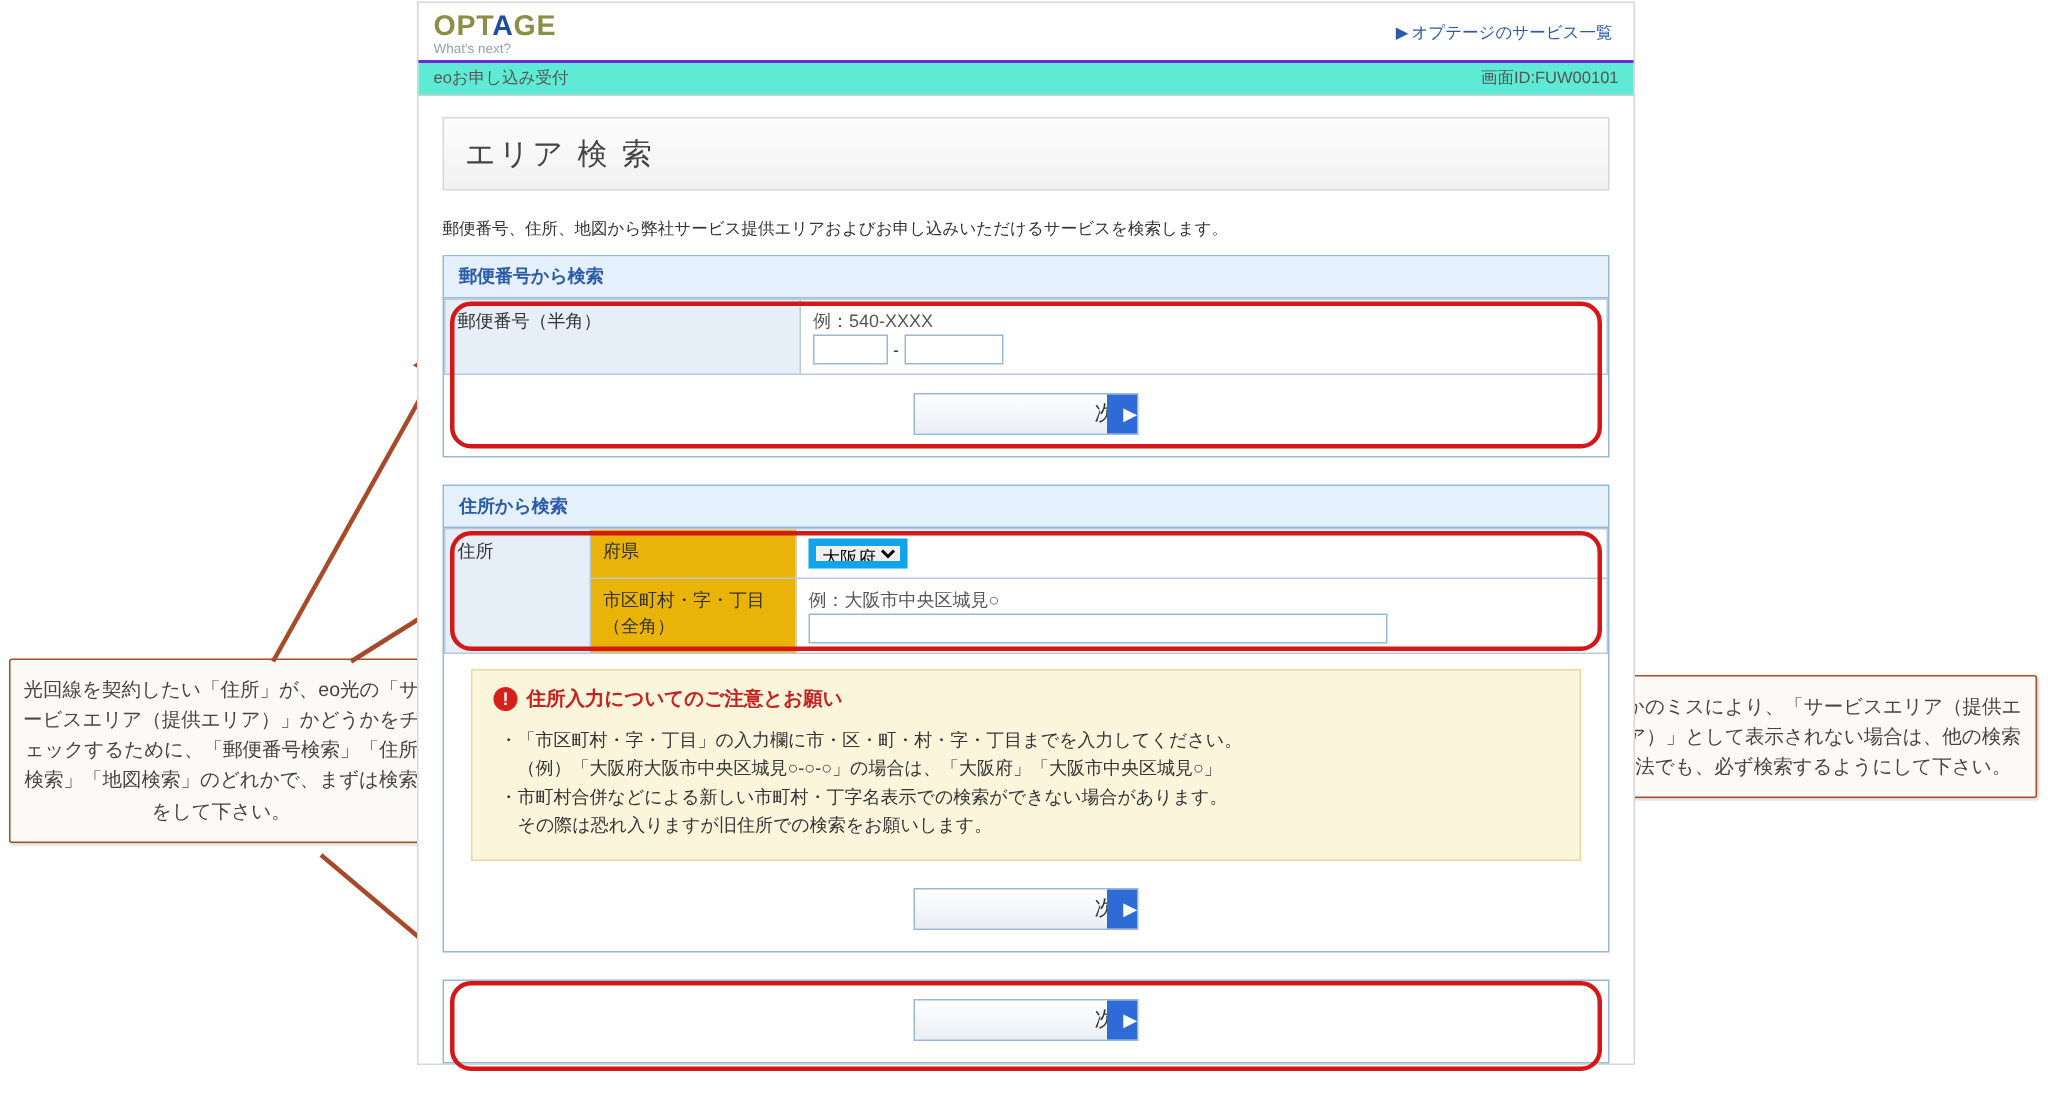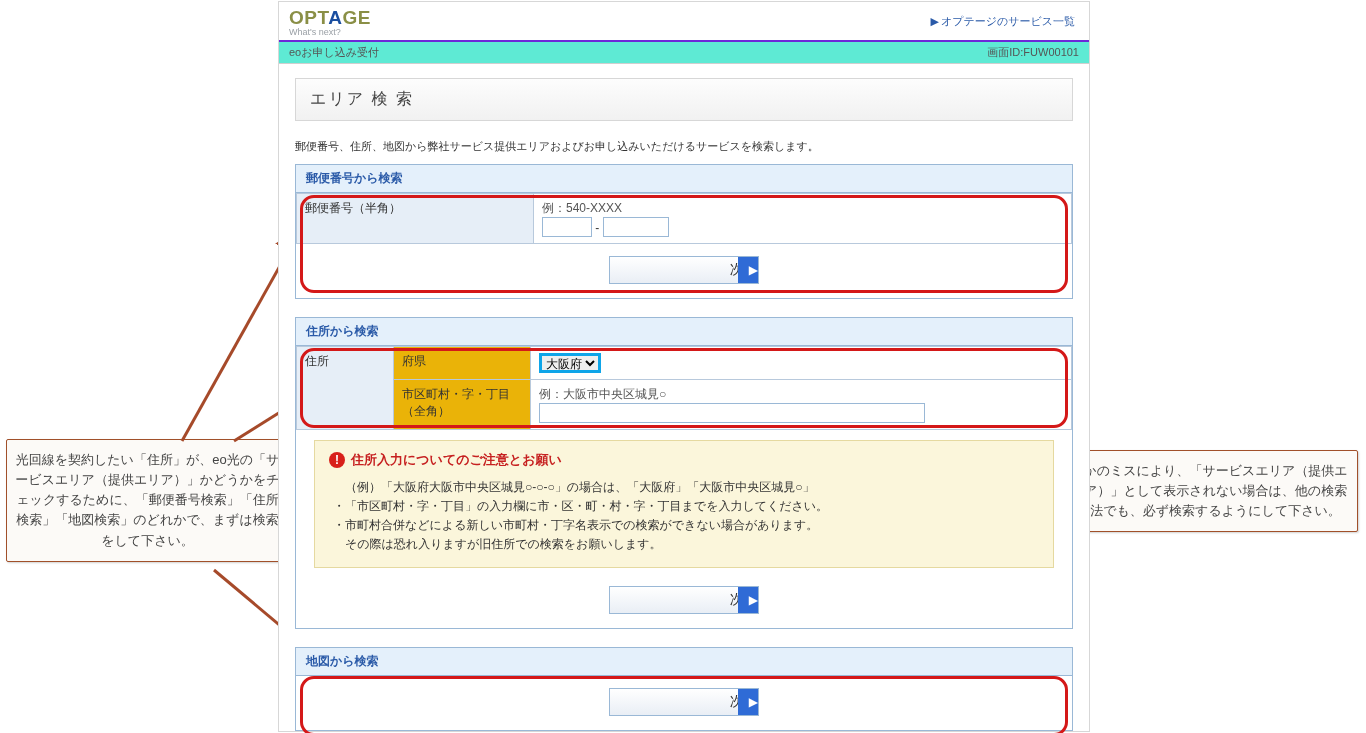--- a/index.html
+++ b/index.html
@@ -12,41 +12,41 @@
   .logo-main{font-size:19px;font-weight:700;color:#8a8f46;letter-spacing:.5px;}
   .logo-a{color:#1a4ea0;}
   .logo-sub{font-size:9px;color:#9aa0a6;margin-top:-2px;}
   .services-link{position:absolute;right:14px;top:12px;color:#2a5aa8;font-size:11px;}
   .services-link .tri{color:#2a5aa8;margin-right:2px;}
 
   .idbar{border-top:2px solid #6d28d9;border-bottom:1px solid #cfcfcf;background:#5eead4;height:21px;line-height:21px;font-size:11px;color:#555;padding:0 10px;display:flex;justify-content:space-between;}
 
   .body{padding:14px 16px 0 16px;}
 
-  .page-title{border:1px solid #d7d7d7;background:linear-gradient(#fdfdfd,#f1f1f1);padding:10px 14px;font-size:16px;color:#444;letter-spacing:2px;}
+  .page-title{border:1px solid #d7d7d7;background:linear-gradient(#fdfdfd,#f1f1f1);padding:10px 14px;font-size:20px;color:#444;letter-spacing:2px;}
 
   .intro{margin:18px 0 10px 0;font-size:11px;color:#333;}
 
   .panel{border:1px solid #9ab8d6;margin-bottom:18px;}
   .panel-header{background:#e4f0fb;color:#2a5aa8;font-weight:700;font-size:12px;padding:5px 10px;border-bottom:1px solid #9ab8d6;}
   .panel-body{position:relative;padding:0;}
 
   
   .red-oval{position:absolute;border:3px solid #d41818;border-radius:14px;pointer-events:none;}
 
   
   table.form{width:100%;border-collapse:collapse;}
   table.form td{border:1px solid #b8c9dc;padding:6px 8px;font-size:12px;vertical-align:top;}
   td.label{background:#e6eef7;color:#333;width:100px;font-family:Liberation Serif, serif;}
   td.label2{background:#eab308;color:#333;width:120px;}
   .example{color:#555;font-size:12px;}
 
   input.tiny{width:44px;height:16px;border:1px solid #9ab8d6;background:#fff;}
   input.wide{width:380px;height:16px;border:1px solid #9ab8d6;background:#fff;}
-  select.pref{height:20px;border:3px solid #0ea5e9;background:#efefef;font-size:12px;}
+  select.pref{height:20px;border:5px solid #0ea5e9;background:#efefef;font-size:12px;}
 
   
   .btnrow{padding:12px 0 14px 0;text-align:center;}
   .next-btn{display:inline-block;width:148px;height:26px;border:1px solid #9ab8d6;background:linear-gradient(#ffffff,#e9eef5);position:relative;color:#333;font-size:14px;line-height:24px;text-align:right;}
   .next-btn .arrow{position:absolute;right:0;top:0;width:20px;height:26px;background:#2f6bd6;color:#fff;line-height:26px;font-size:12px;}
 
   
   .notice{margin:10px 18px 6px 18px;border:1px solid #e5d9a0;background:#fbf6db;padding:10px 14px 12px 14px;}
   .notice h4{margin:0 0 10px 0;color:#c62020;font-size:13px;display:flex;align-items:center;font-weight:700;}
   .warn-icon{width:16px;height:16px;border-radius:50%;background:#d8201a;color:#fff;text-align:center;line-height:16px;font-size:12px;font-weight:700;margin-right:6px;}
@@ -152,38 +152,37 @@
             </tr>
           </tbody>
             </table>
 
           <div class="notice">
             <h4>
               <span class="warn-icon">!</span>
               <span>住所入力についてのご注意とお願い</span>
             </h4>
             <ul>
+              <li>・「市区町村・字・丁目」の入力欄に市・区・町・村・字・丁目までを入力してください。</li>
               <li>　（例）「大阪府大阪市中央区城見○-○-○」の場合は、「大阪府」「大阪市中央区城見○」</li>
-              <li>・「市区町村・字・丁目」の入力欄に市・区・町・村・字・丁目までを入力してください。</li>
               <li>・市町村合併などによる新しい市町村・丁字名表示での検索ができない場合があります。</li>
               <li>　その際は恐れ入りますが旧住所での検索をお願いします。</li>
             </ul>
           </div>
 
           <div class="btnrow">
             <div class="next-btn">
               <span>次へ</span>
               <span class="arrow">▶</span>
             </div>
           </div>
         </div>
       </div>
 
       <div class="panel" style="margin-bottom:0;">
-        <div class="panel-header">地図から検索</div>
         <div class="panel-body">
           <div class="red-oval" style="left:4px;top:0px;right:4px;height:54px;"></div>
           <div class="btnrow">
             <div class="next-btn">
               <span>次へ</span>
               <span class="arrow">▶</span>
             </div>
           </div>
         </div>
       </div>

